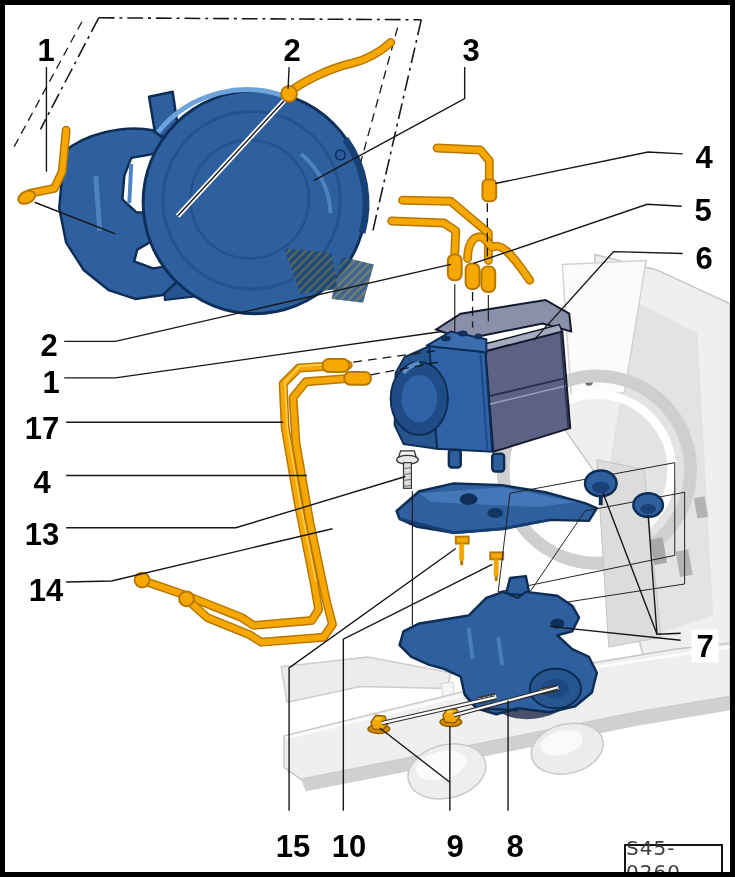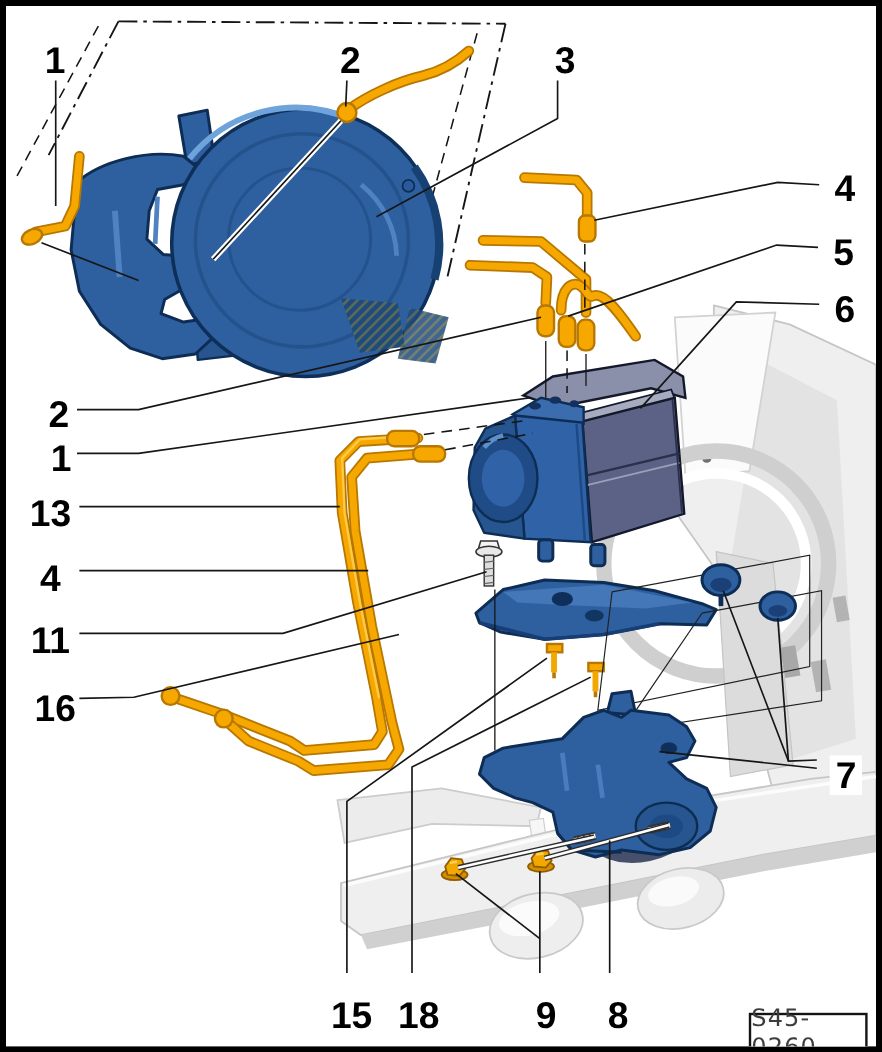--- a/index.html
+++ b/index.html
@@ -275,27 +275,27 @@
 </svg>
 
 <div class="callout" style="left:41px;top:45px">1</div>
 <div class="callout" style="left:287px;top:45px">2</div>
 <div class="callout" style="left:466px;top:45px">3</div>
 <div class="callout" style="left:699px;top:152px">4</div>
 <div class="callout" style="left:698px;top:205px">5</div>
 <div class="callout" style="left:699px;top:253px">6</div>
 <div class="callout" style="left:44px;top:340px">2</div>
 <div class="callout" style="left:46px;top:377px">1</div>
-<div class="callout" style="left:37px;top:423px">13</div>
+<div class="callout" style="left:37px;top:423px">17</div>
 <div class="callout" style="left:37px;top:477px">4</div>
-<div class="callout" style="left:37px;top:529px">11</div>
-<div class="callout" style="left:41px;top:585px">16</div>
+<div class="callout" style="left:37px;top:529px">13</div>
+<div class="callout" style="left:41px;top:585px">14</div>
 <div class="callout onbody" style="left:700px;top:641px">7</div>
 <div class="callout" style="left:288px;top:841px">15</div>
-<div class="callout" style="left:344px;top:841px">18</div>
+<div class="callout" style="left:344px;top:841px">10</div>
 <div class="callout" style="left:450px;top:841px">9</div>
 <div class="callout" style="left:510px;top:841px">8</div>
 
 <div class="code-box">
   <span>S45-0260</span>
 </div>
 
 </div>
 
 </body></html>

